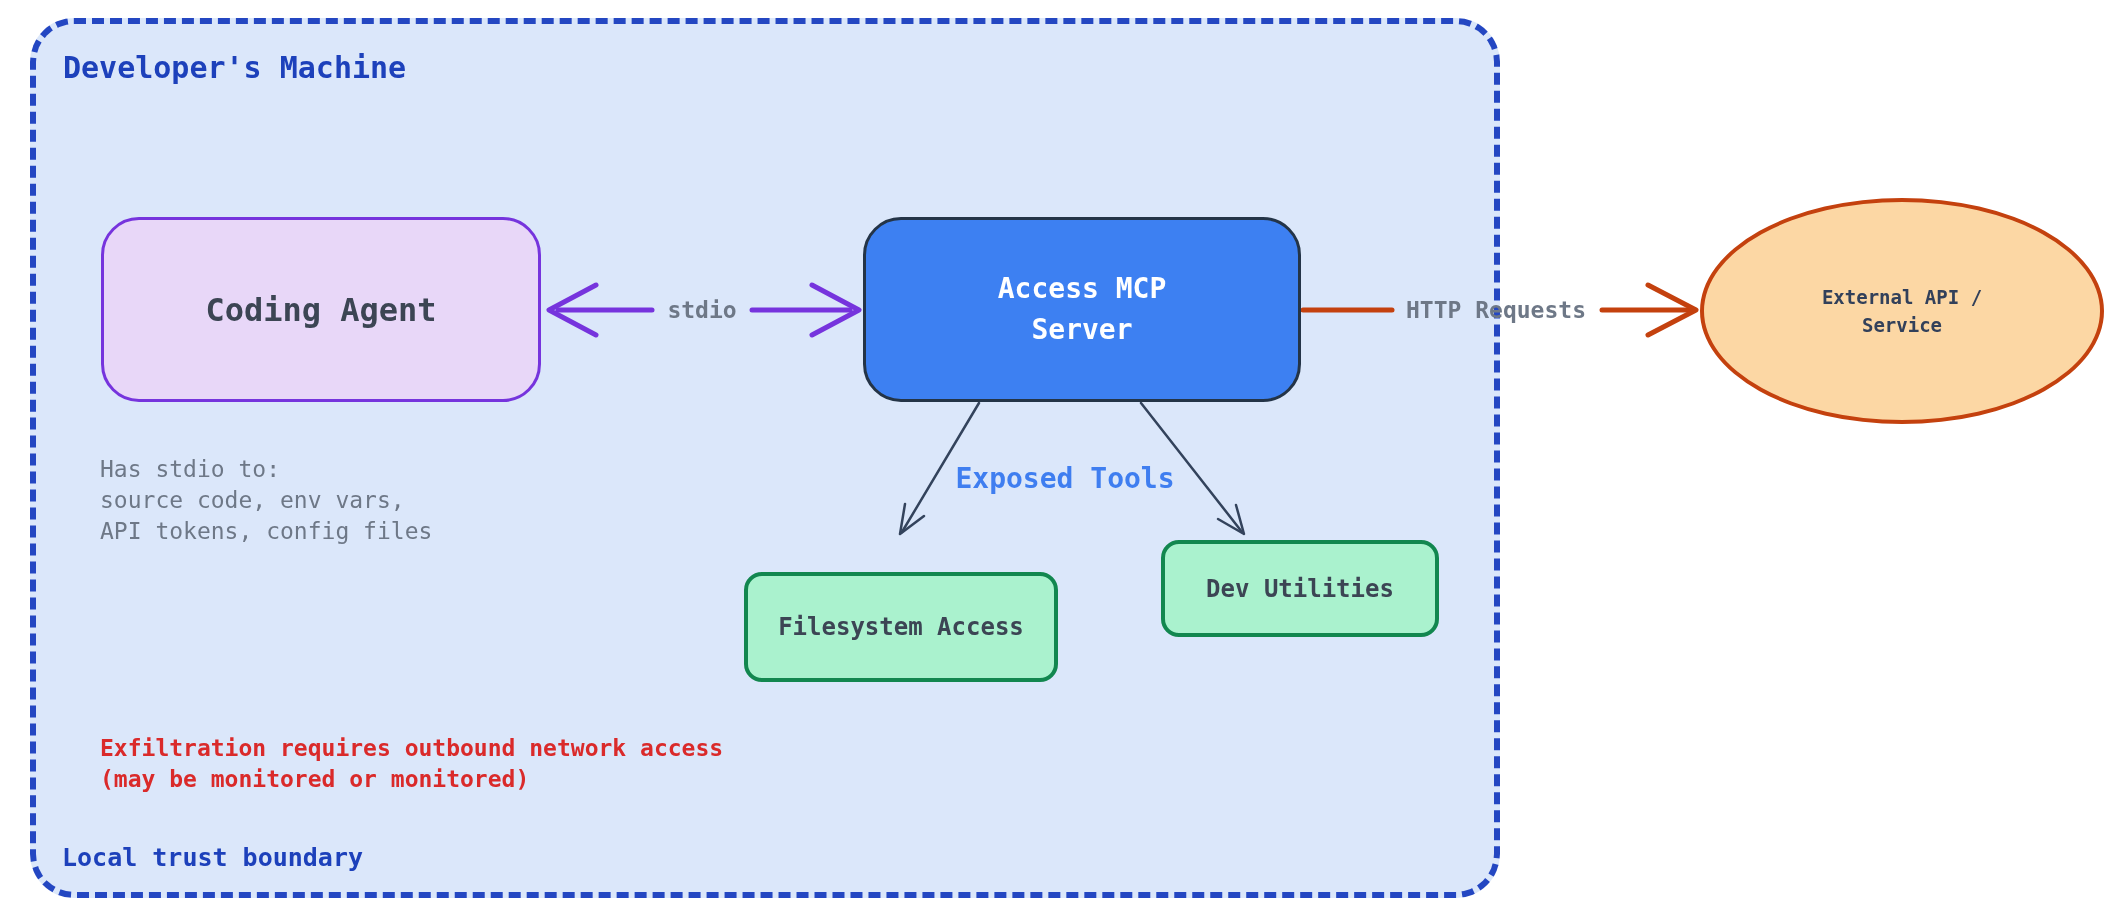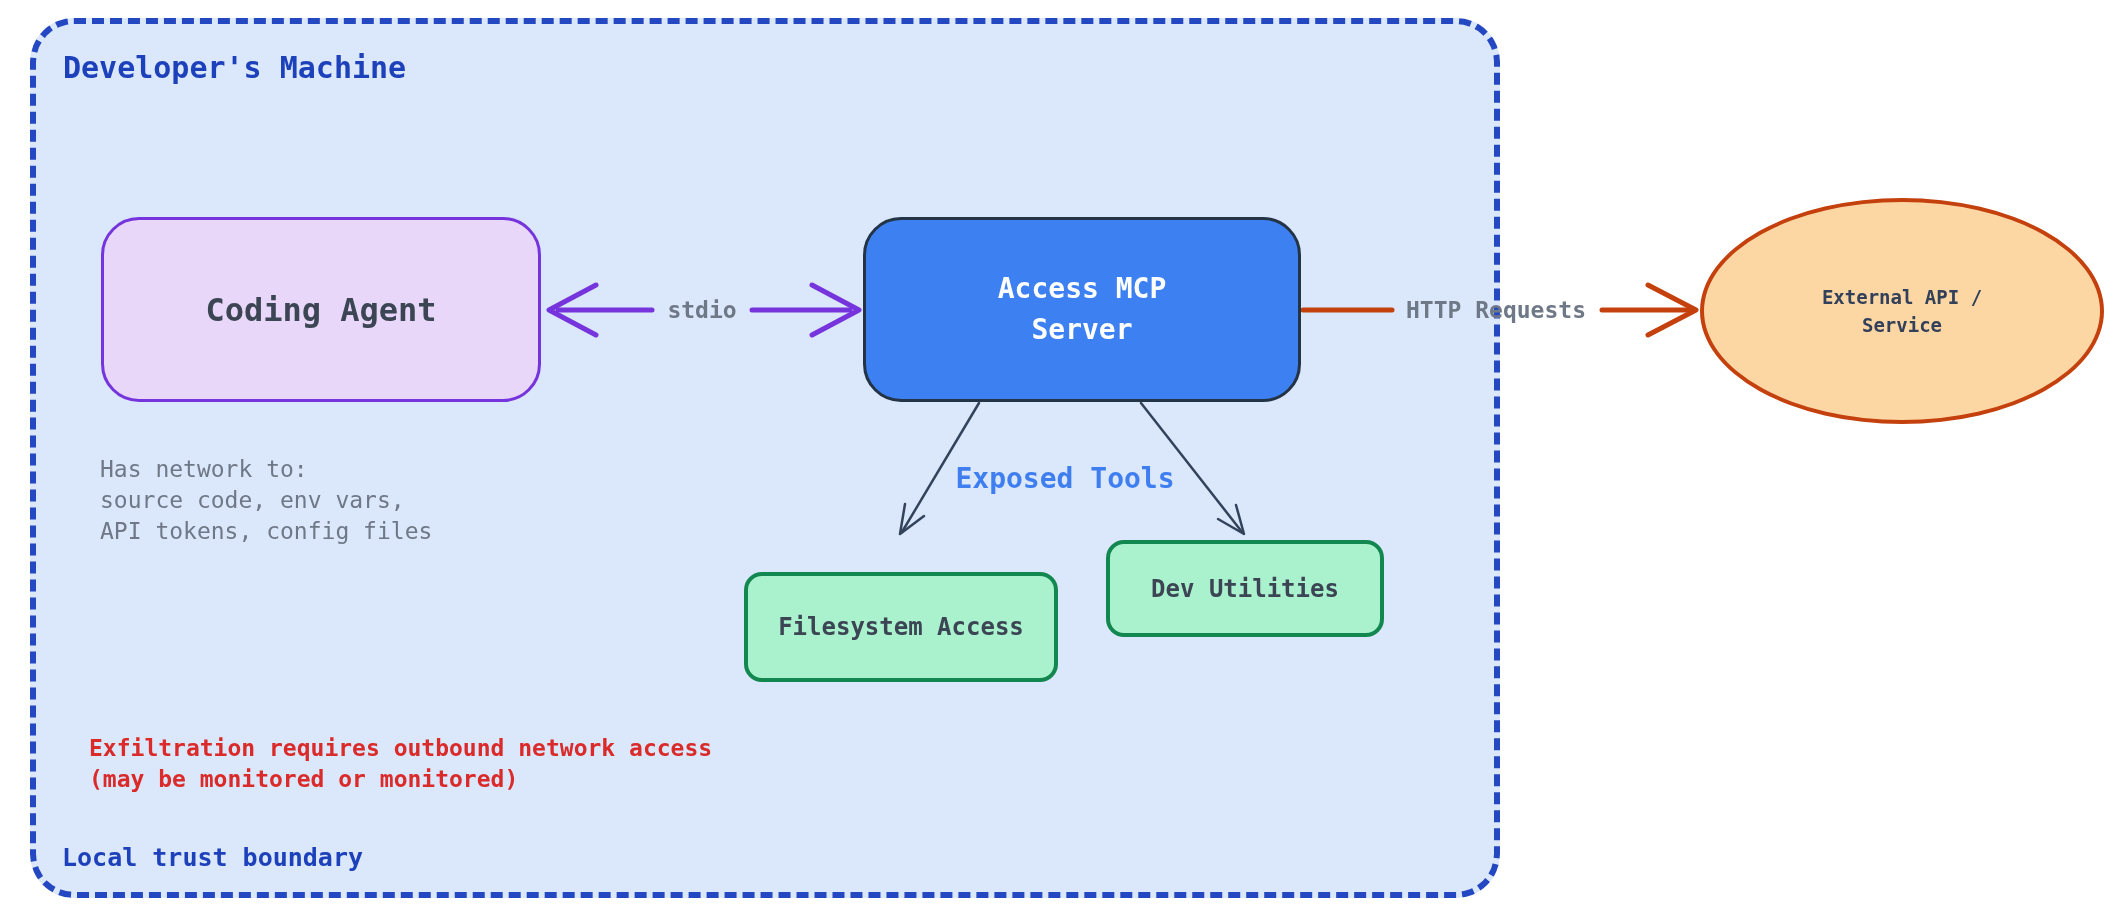--- a/index.html
+++ b/index.html
@@ -67,21 +67,21 @@
     line-height: 1.45;
   }
   .node-tool {
     background: var(--tool-fill);
     border: 4px solid var(--tool-border);
     border-radius: 18px;
     font-size: 24px; font-weight: 600;
     color: var(--node-text);
   }
   .node-filesystem { left: 744px; top: 572px; width: 314px; height: 110px; }
-  .node-devutil    { left: 1106px; top: 540px; width: 278px; height: 97px; }
+  .node-devutil    { left: 1161px; top: 540px; width: 278px; height: 97px; }
   .node-external {
     left: 1700px; top: 198px; width: 404px; height: 226px;
     background: var(--external-fill);
     border: 4px solid var(--external-border);
     border-radius: 50%;
     font-size: 19px; font-weight: 600;
     color: var(--external-text);
     line-height: 1.5;
   }
 
@@ -98,21 +98,21 @@
   .exposed-label { left: 1065px; top: 478px; font-size: 28px; color: var(--exposed-tools-text); }
 
   .note {
     position: absolute;
     font-size: 23px; font-weight: 500;
     line-height: 31px;
     color: var(--note-text);
     white-space: nowrap;
   }
   .access-note  { left: 100px; top: 454px; }
-  .warning-note { left: 89px; top: 733px; color: var(--warning-text); font-weight: 700; }
+  .warning-note { left: 100px; top: 733px; color: var(--warning-text); font-weight: 700; }
 
   
   svg.edges {
     position: absolute;
     left: 0; top: 0;
     pointer-events: none;
   }
   .stdio-stroke { stroke: var(--stdio-arrow); stroke-width: 5;   fill: none; stroke-linecap: round; stroke-linejoin: round; }
   .http-stroke  { stroke: var(--http-arrow);  stroke-width: 5;   fill: none; stroke-linecap: round; stroke-linejoin: round; }
   .tool-stroke  { stroke: var(--tool-arrow);  stroke-width: 2.5; fill: none; stroke-linecap: round; stroke-linejoin: round; }
@@ -171,21 +171,21 @@
   <div class="node node-external">
     <span>External API /</span>
     <span>Service</span>
   </div>
 
   <div class="edge-label stdio-label">stdio</div>
   <div class="edge-label http-label">HTTP Requests</div>
   <div class="edge-label exposed-label">Exposed Tools</div>
 
   <div class="note access-note">
-    <div>Has network to:</div>
+    <div>Has stdio to:</div>
     <div>source code, env vars,</div>
     <div>API tokens, config files</div>
   </div>
 
   <div class="note warning-note">
     <div>Exfiltration requires outbound network access</div>
     <div>(may be monitored or monitored)</div>
   </div>
 
 </div>

